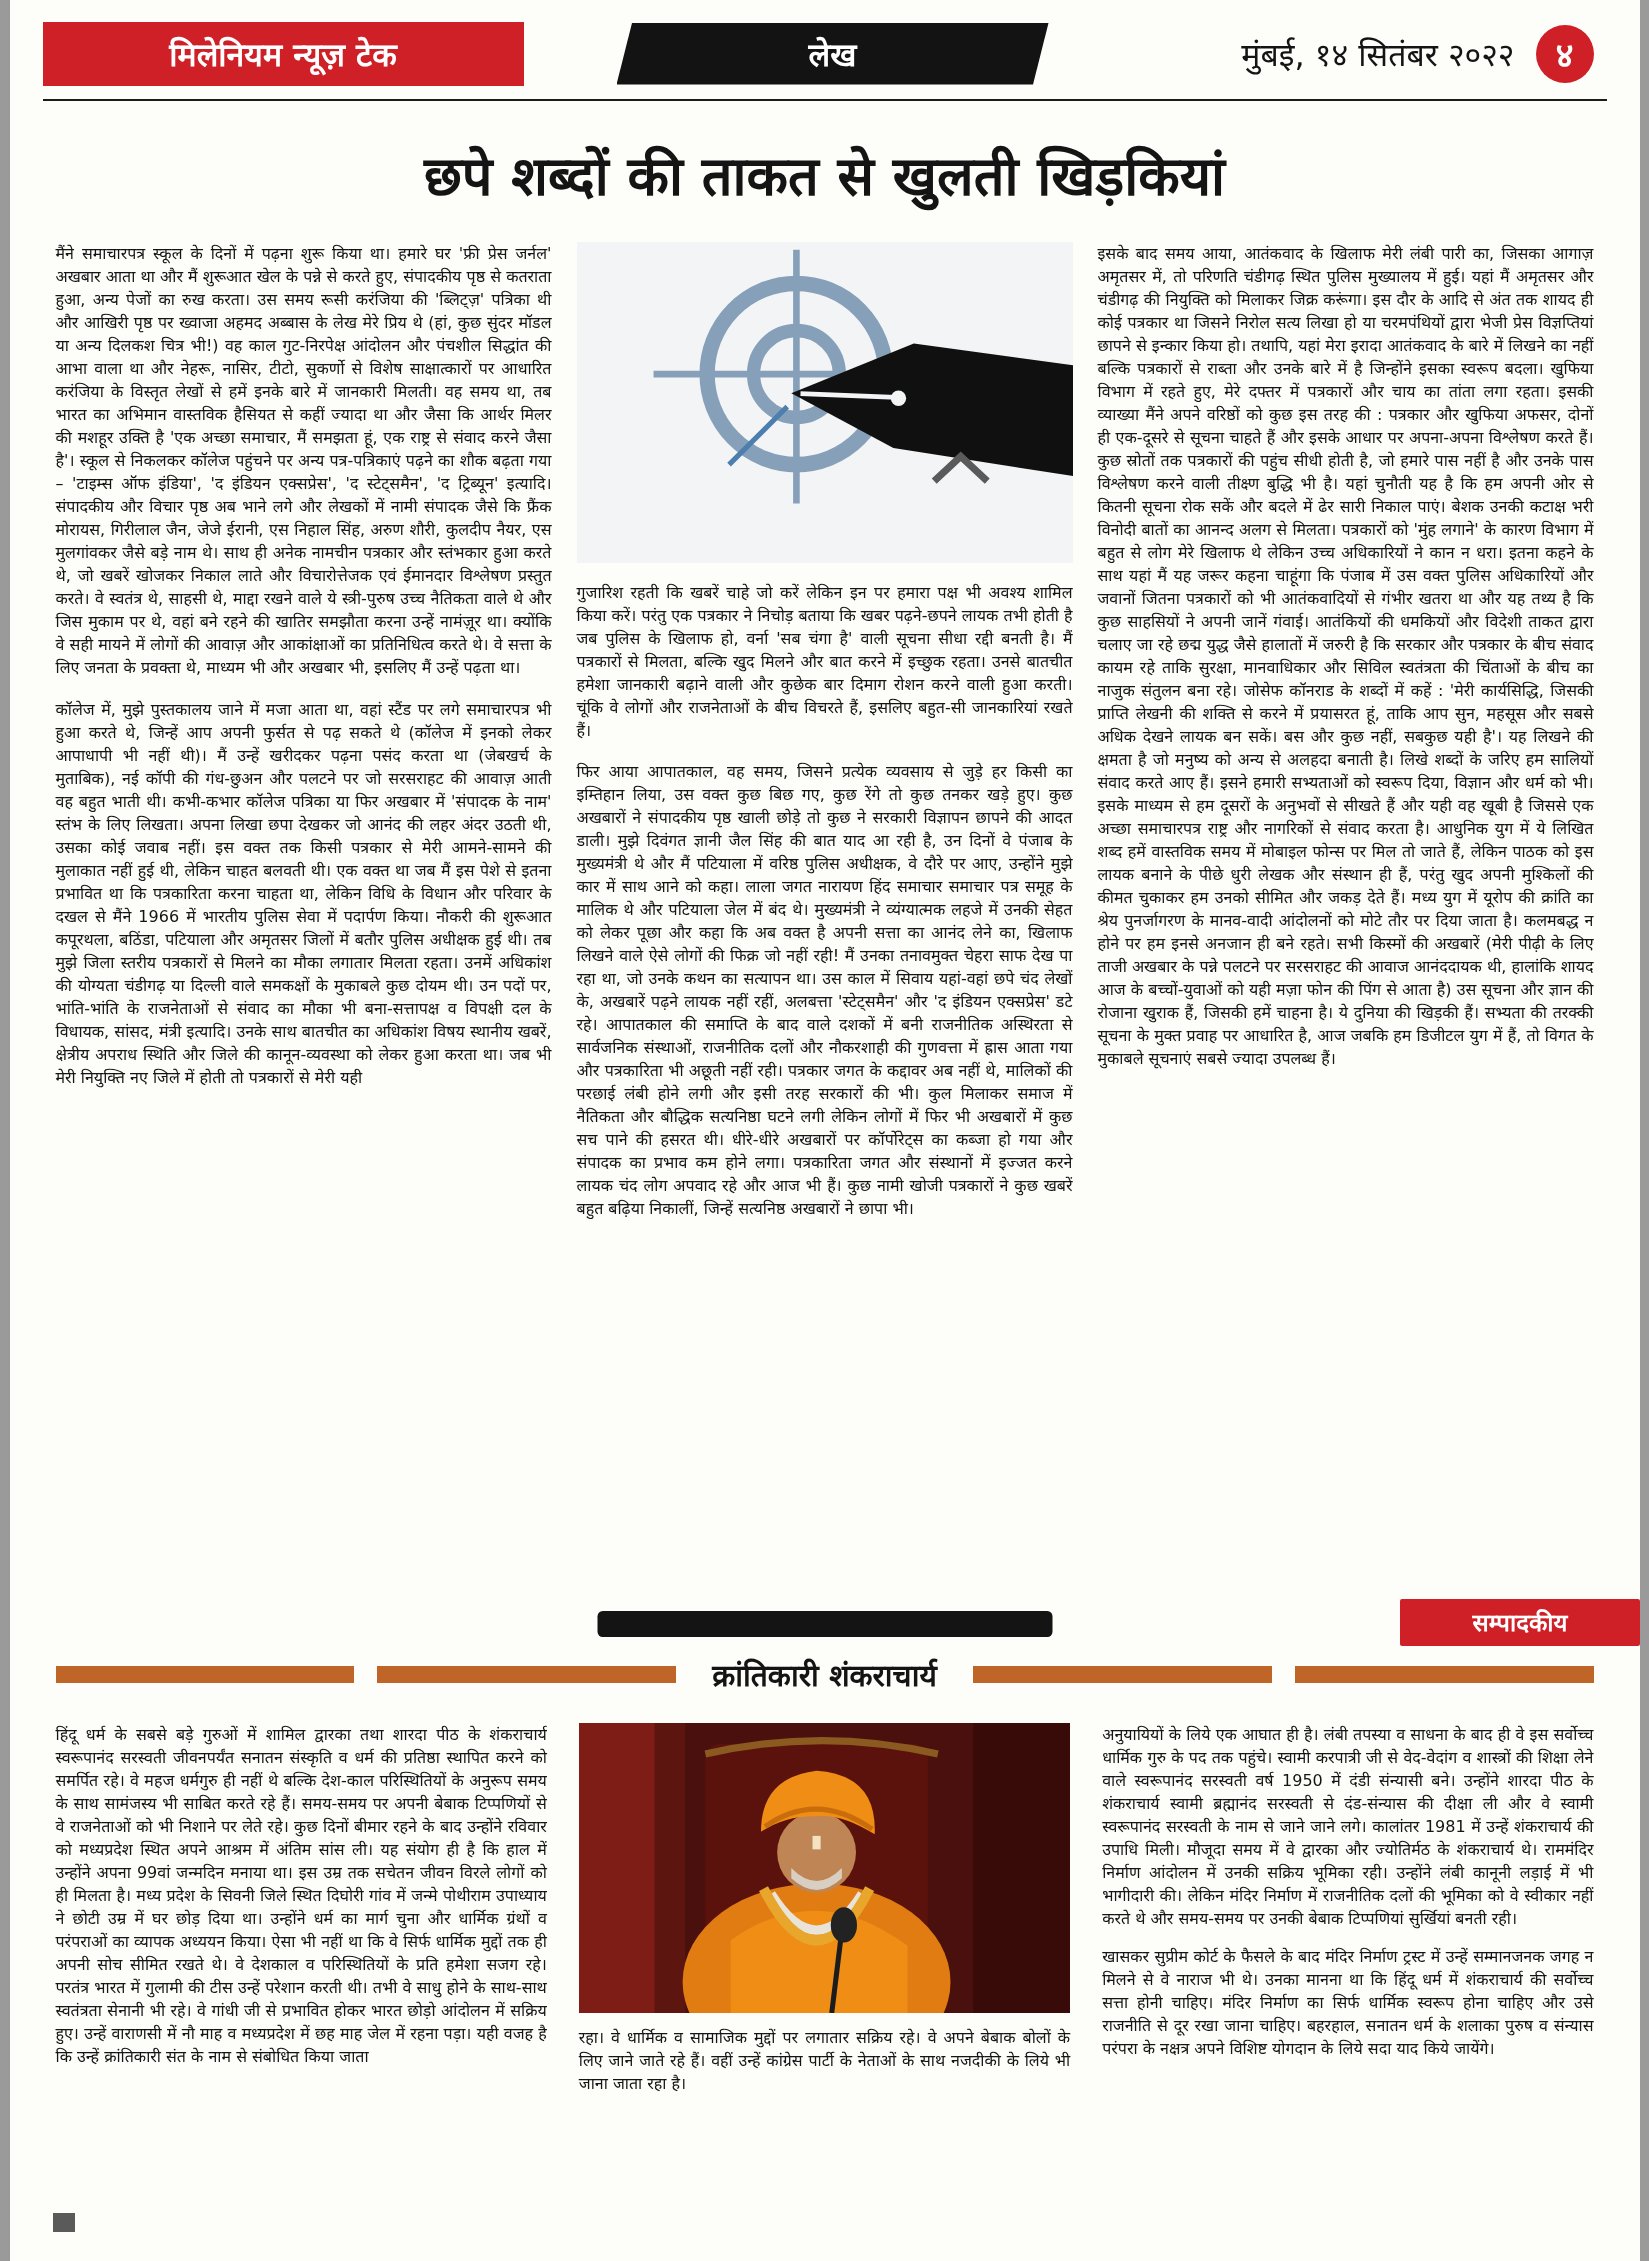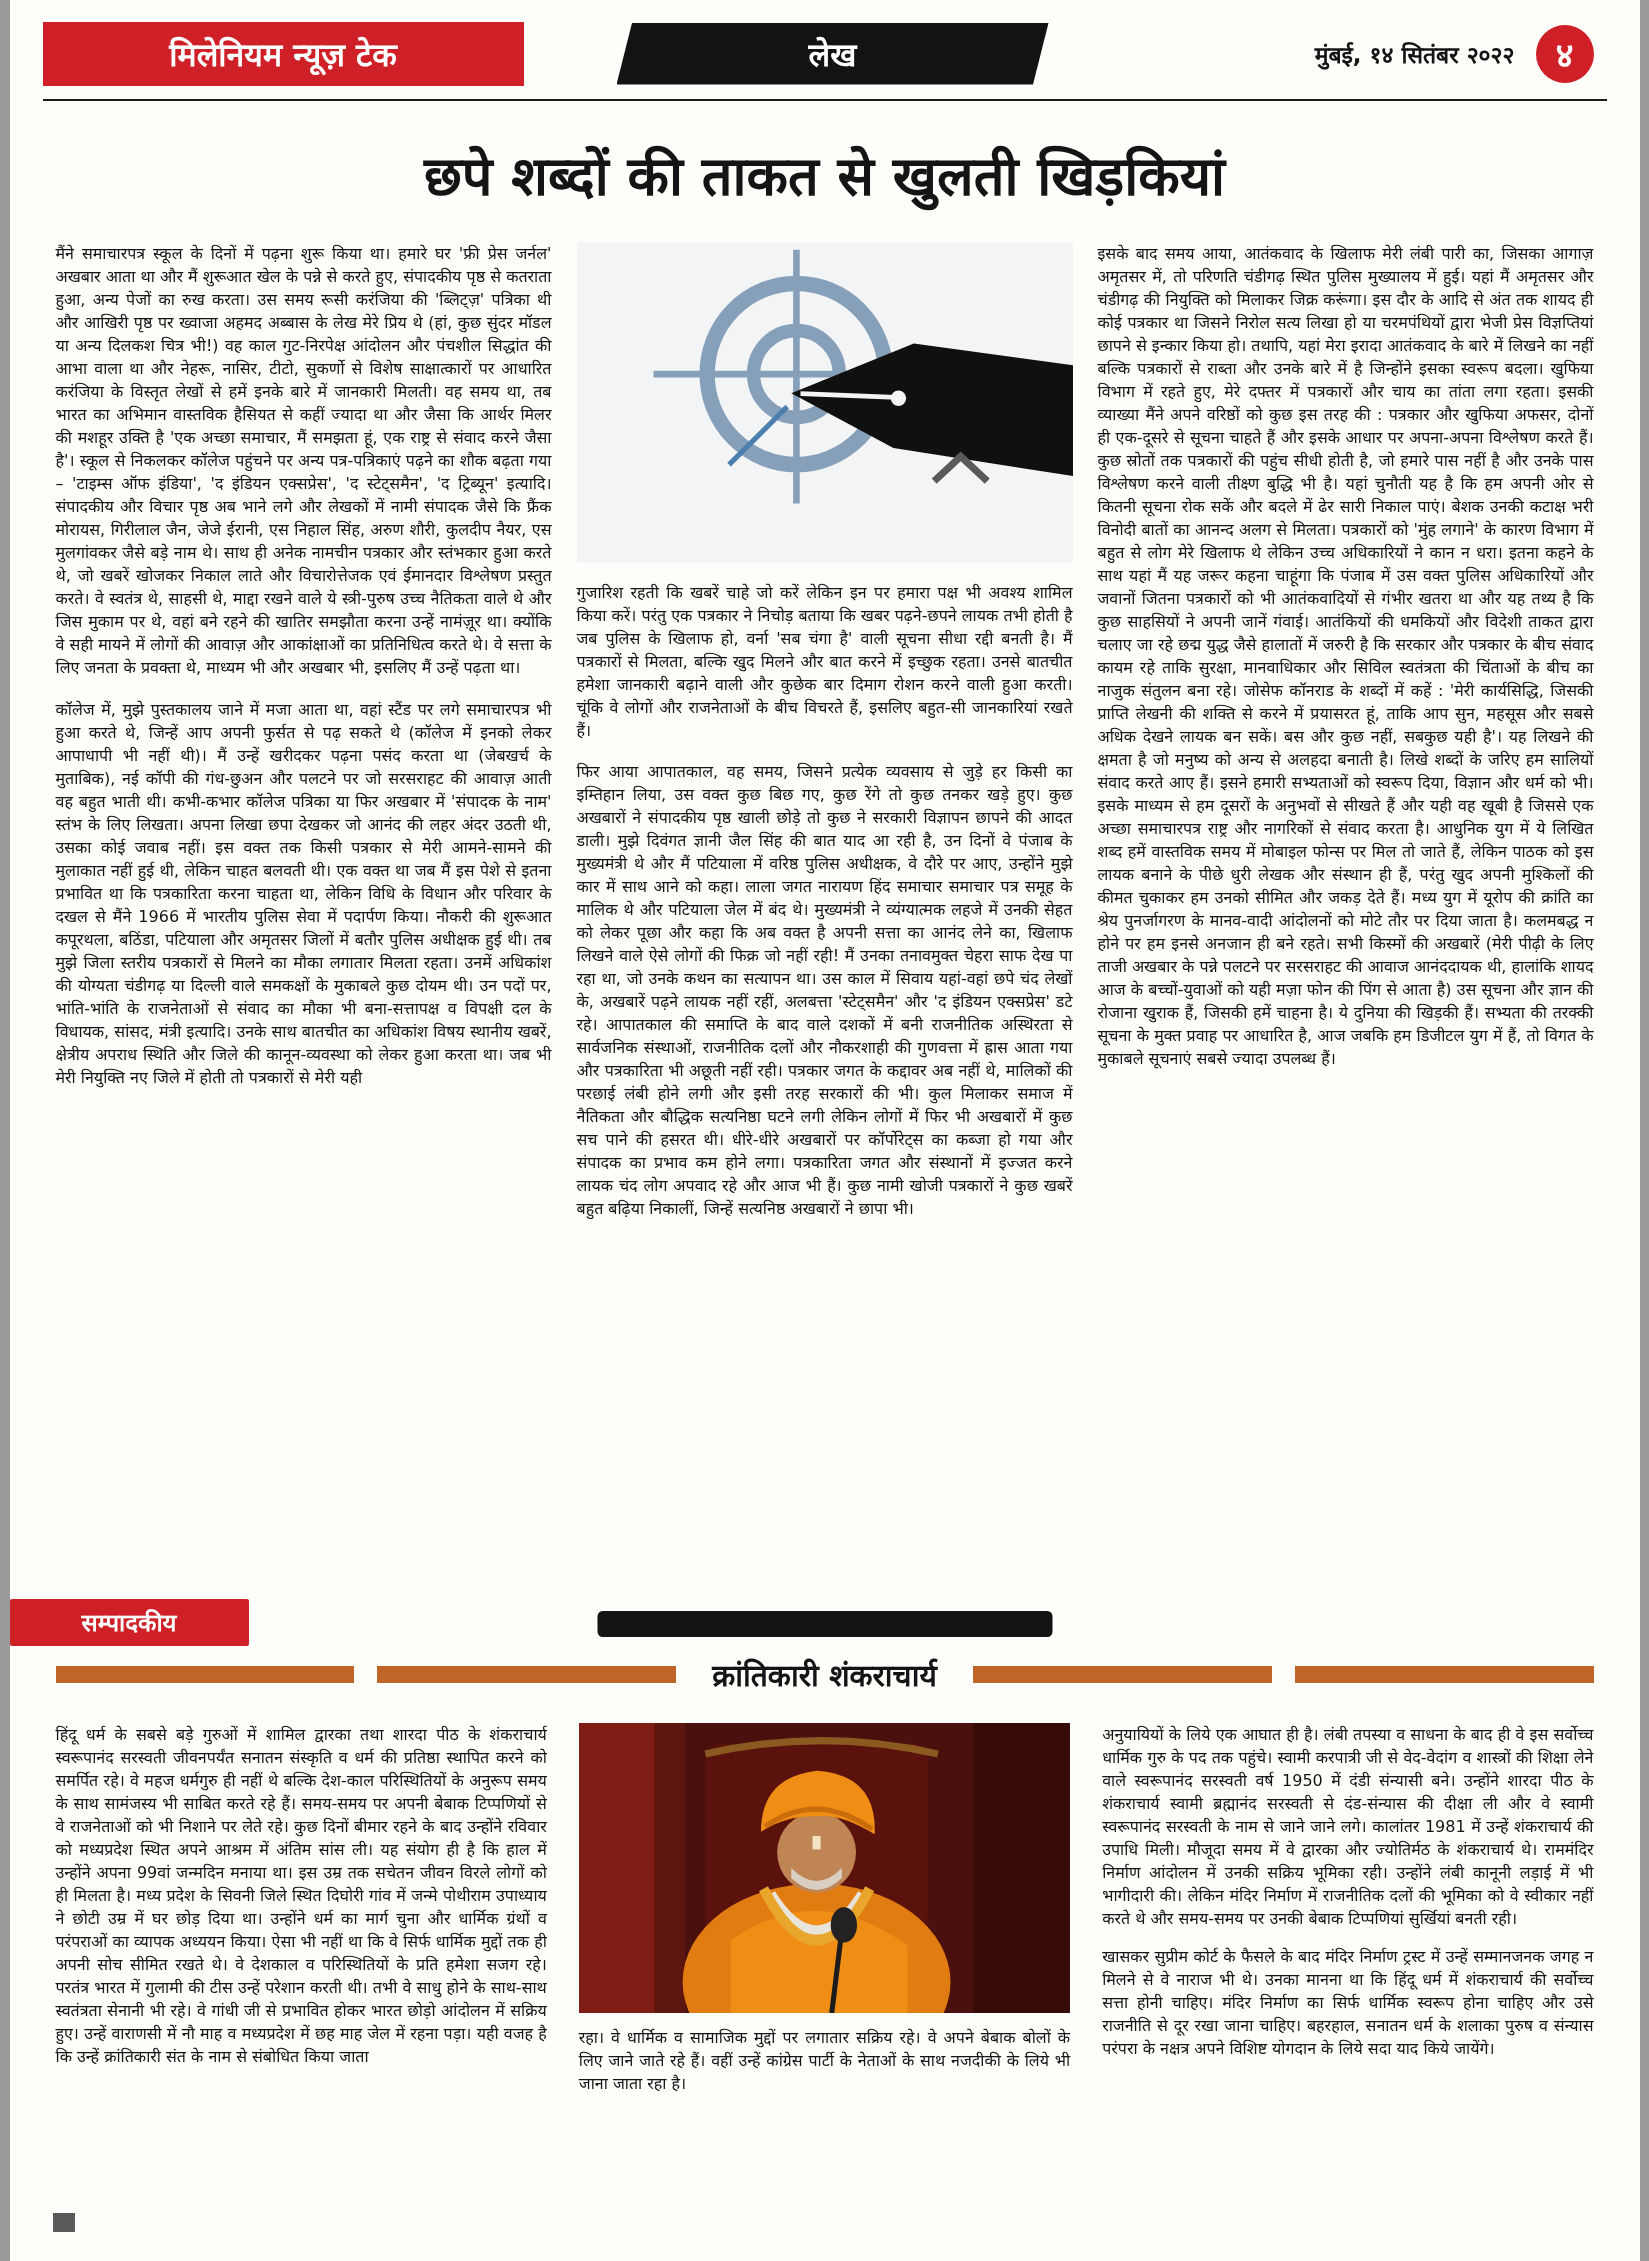--- a/index.html
+++ b/index.html
@@ -13,36 +13,36 @@
   .header { display:flex; align-items:center; padding:22px 46px 0 33px; }
   .masthead {
     background:#cf2027; color:#fff; font-weight:bold; font-size:32px;
     width:481px; text-align:center; padding:10.3px 5.2px; white-space:nowrap;
   }
   .section-box {
     background:#131313; color:#fff; font-size:32px; font-weight:bold;
     width:432px; text-align:center; padding:9.3px 0; margin-left:93px;
     clip-path: polygon(15.5px 0, 100% 0, calc(100% - 15.5px) 100%, 0 100%);
   }
-  .dateline { font-size:23px; font-weight:bold; margin-left:auto; white-space:nowrap; }
+  .dateline { font-size:32px; font-weight:normal; margin-left:auto; white-space:nowrap; }
   .page-badge {
     width:58px; height:58px; border-radius:50%; background:#cf2027; color:#fff;
     font-size:34px; font-weight:bold; display:flex; align-items:center; justify-content:center;
     flex:none; margin-left:21px;
   }
   .header-rule { border-bottom:2.1px solid #1b1b1b; margin:13.5px 33px 0; }
   
   .headline { text-align:center; font-size:54px; font-weight:bold; margin:36px 47px 31px; }
   .story { display:flex; gap:25px; padding:0 46px; height:1345px; overflow:hidden; }
   .col { flex:1; text-align:justify; font-size:16px; line-height:23px; }
   .col p { margin-bottom:18.6px; }
   .illus { width:100%; height:321px; background:#f3f4f6; margin-bottom:17.6px; }
   .illus svg { width:100%; height:100%; display:block; }
   
-  .banner-row { position:relative; height:44px; margin-top:13.5px; display:flex; justify-content:flex-start; align-items:center; }
+  .banner-row { position:relative; height:44px; margin-top:13.5px; display:flex; justify-content:flex-end; align-items:center; }
   .banner-back { position:absolute; top:10.3px; left:50%; transform:translateX(-50%); width:455px; height:26px; background:#141414; border-radius:5.2px; }
   .ribbon { position:relative; background:#cf2027; color:#fff; font-size:24px; font-weight:bold; padding:6.2px 72px 8.3px; border-radius:2.1px; }
   .title-row { display:flex; align-items:center; gap:23px; padding:0 46px; margin-top:11.4px; height:37px;justify-content:flex-end; }
   .title-bar { flex:1; height:17.6px; background:#bf6527; }
   .editorial-title { font-size:30px; font-weight:bold; white-space:nowrap; padding:0 13.5px; }
   .editorial-cols { display:flex; gap:32px; padding:0 46px; margin-top:30px; height:517px; overflow:hidden; }
   .ed-col { flex:1; text-align:justify; font-size:16px; line-height:23px; }
   .ed-col p { margin-bottom:15.5px; }
   .photo { width:100%; height:290px; background:#40100e; margin-bottom:13.5px; }
   .photo svg { width:100%; height:100%; display:block; }

